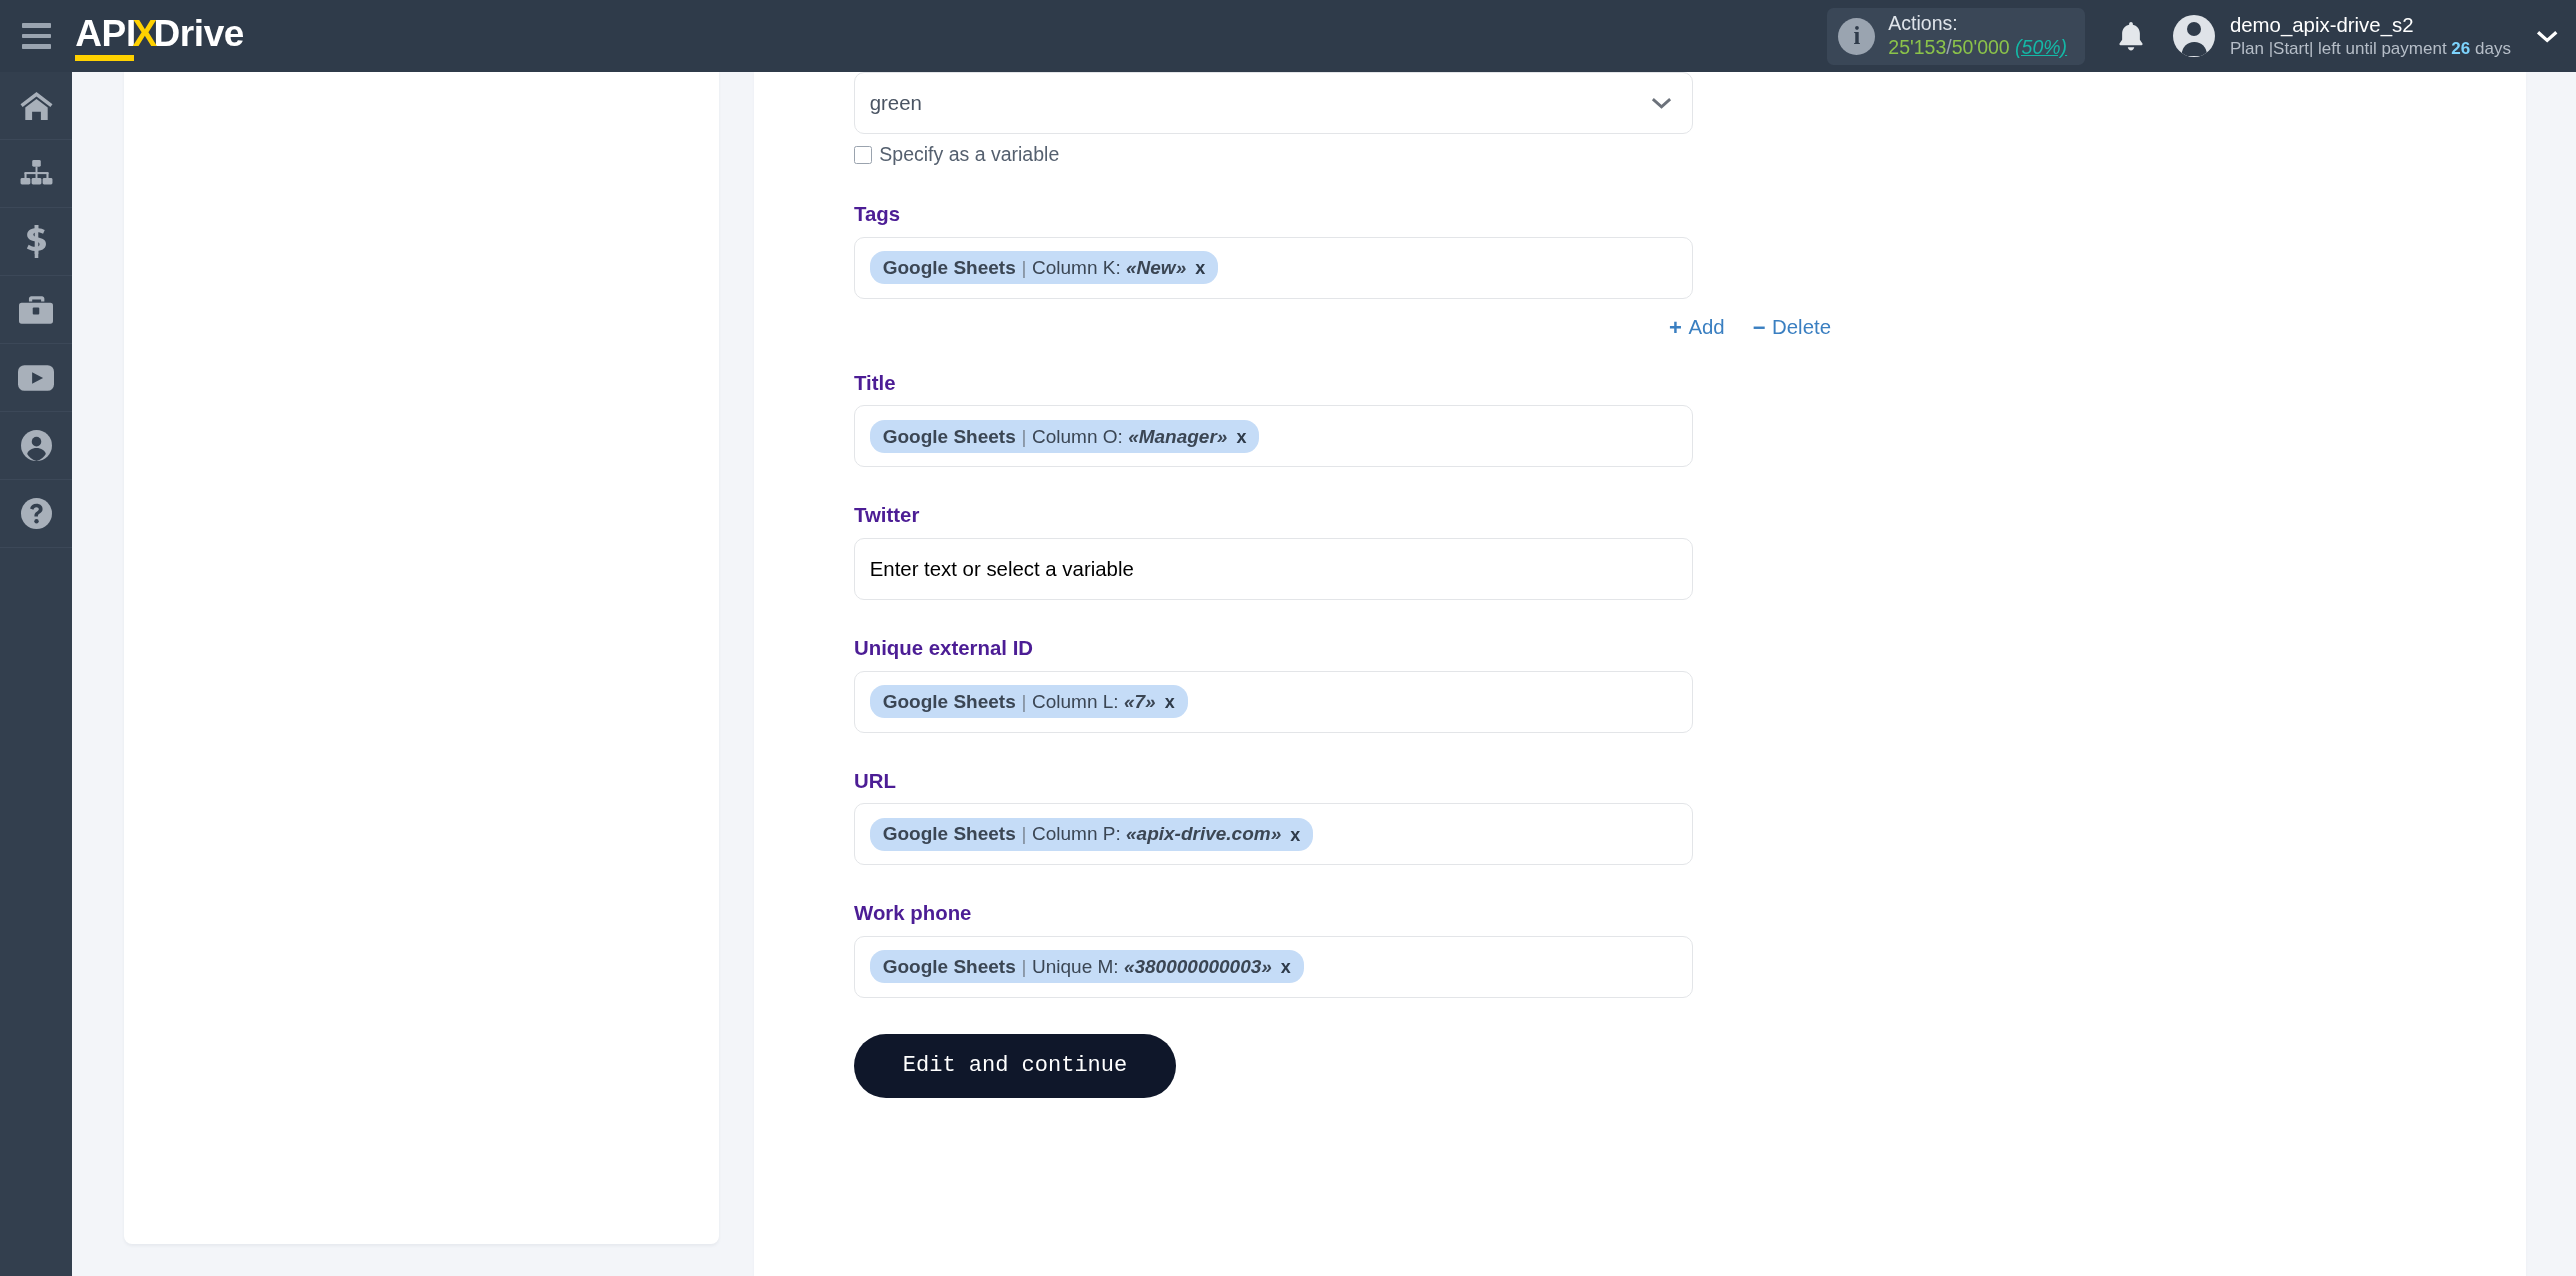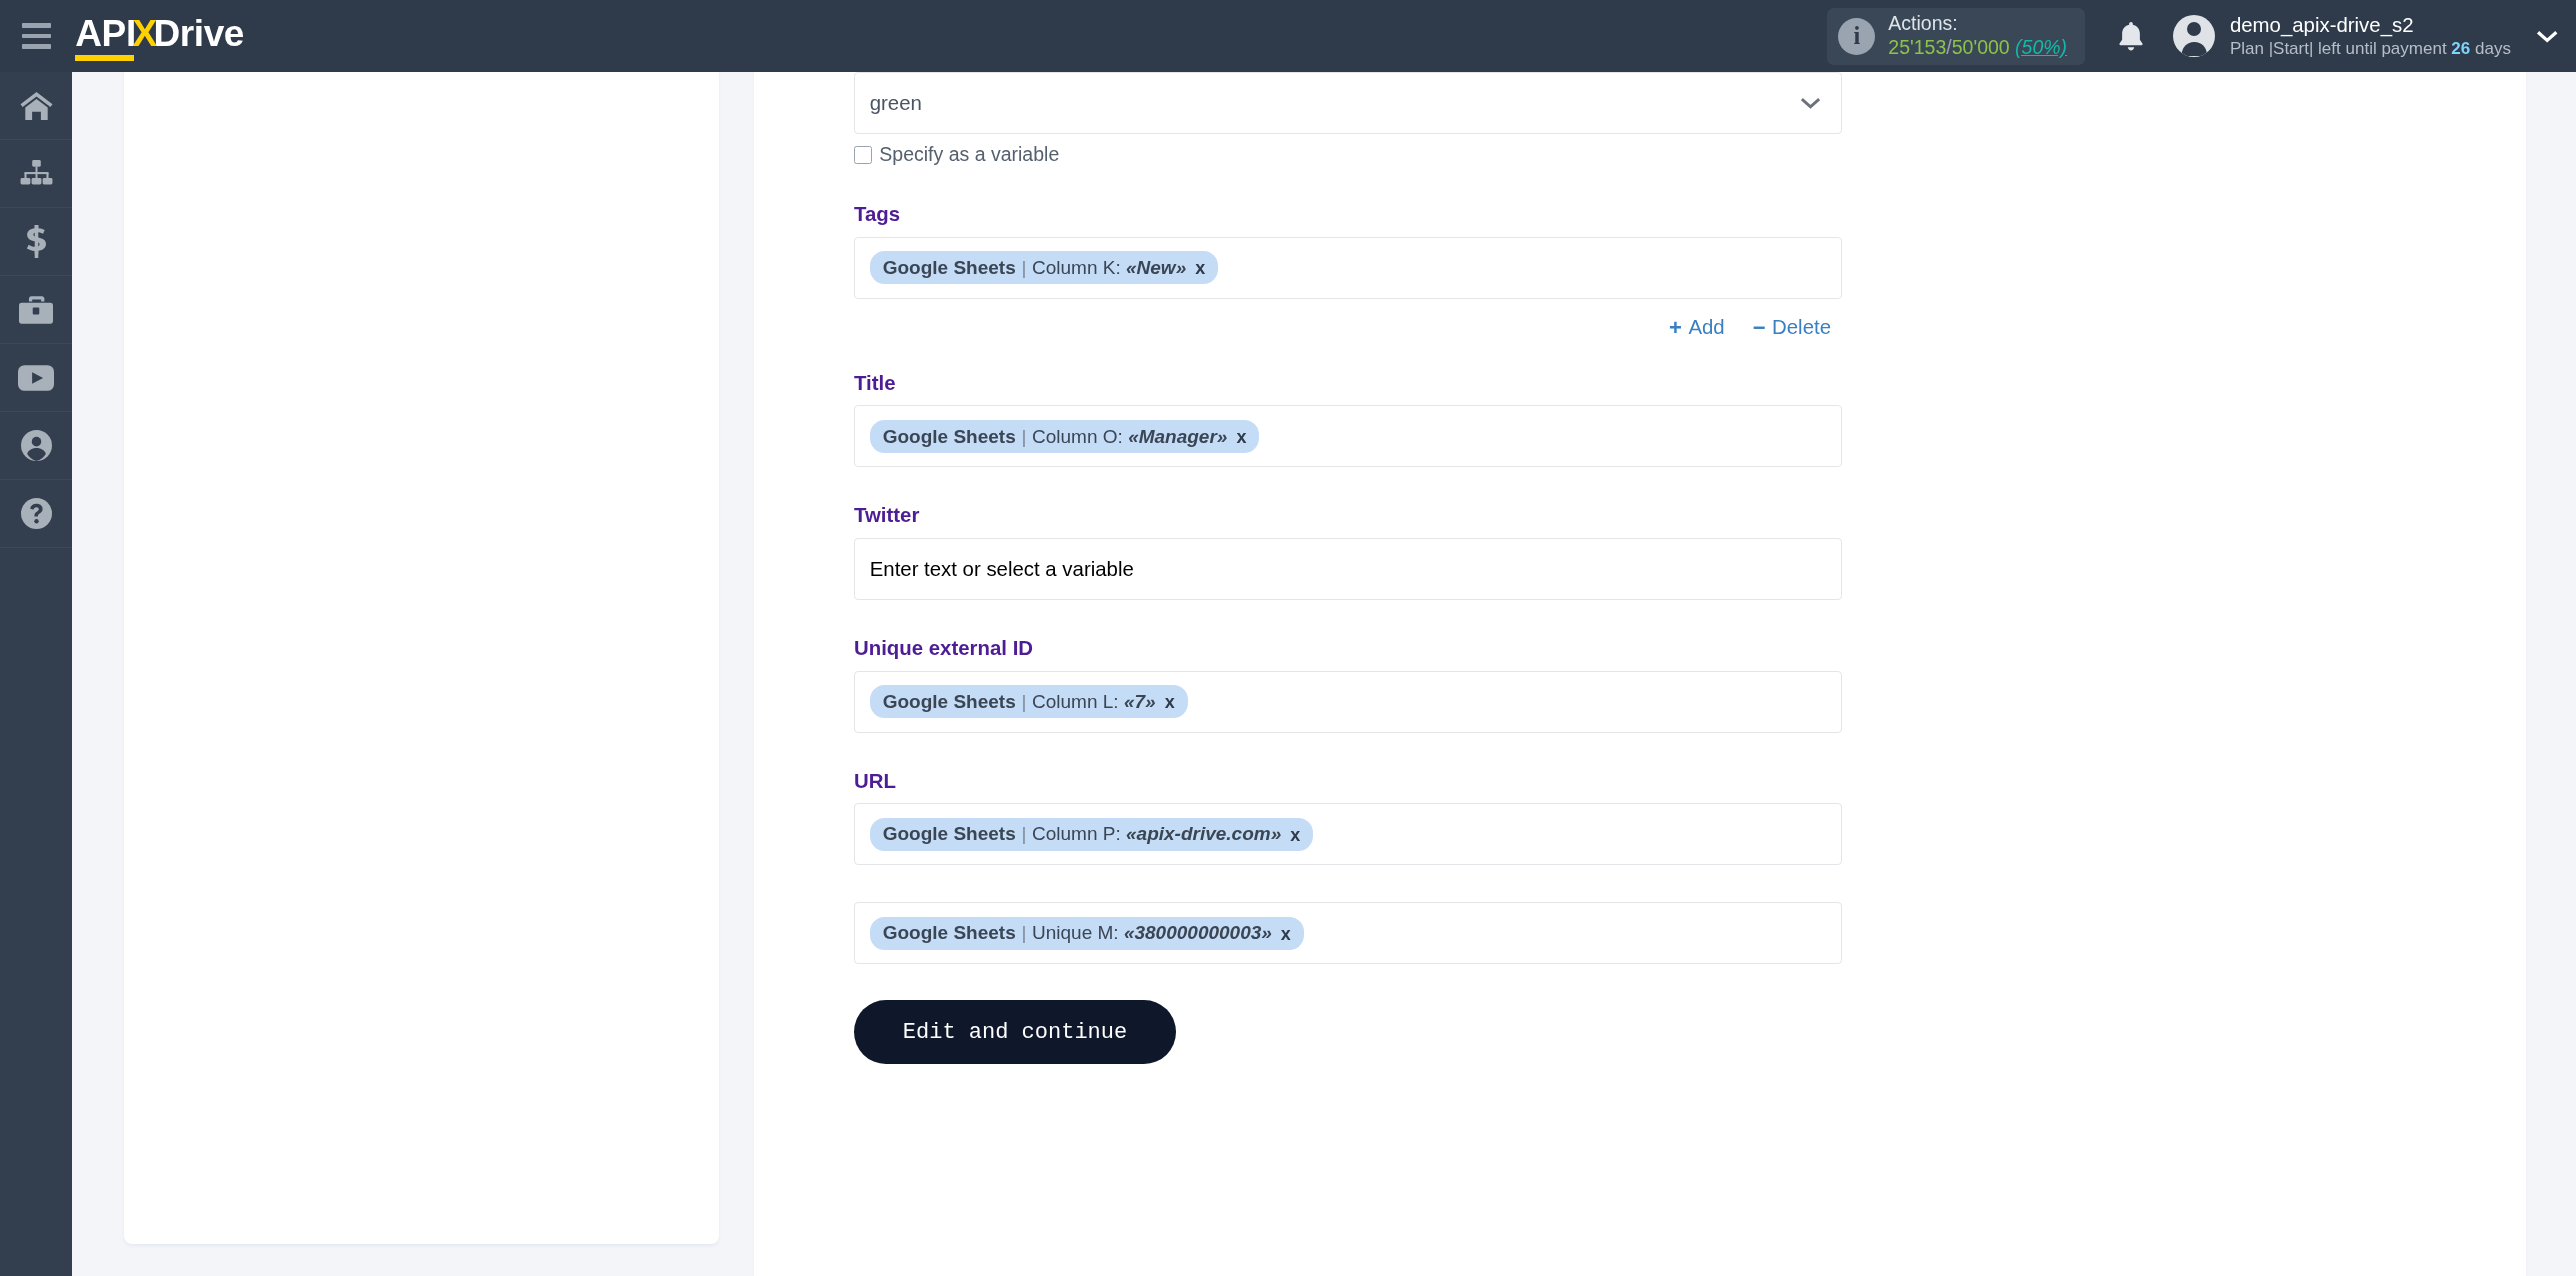--- a/index.html
+++ b/index.html
@@ -136,22 +136,22 @@
     position: absolute; left: 100px; top: 0px;
     width: 977px;
   }
 
   .field { margin-bottom: 0; }
   .field-label {
     font-size: 20.4px; font-weight: 700; color: #4c1d95;
     margin-bottom: 10.6px; display: block;
   }
   .control {
-    width: 988px; min-height: 62px;
-    border: 1.6px solid #e3e5e8; border-radius: 4px;
+    width: 839px; min-height: 62px;
+    border: 1.6px solid #e3e5e8; border-radius: 10px;
     background: #ffffff;
     display: flex; align-items: center;
     padding: 0 14.7px;
     position: relative;
   }
   .control.select { cursor: pointer; }
   .select-value { font-size: 20.4px; color: #4a5463; }
   .select-chevron {
     position: absolute; right: 19.5px; top: 50%;
     transform: translateY(-50%);
@@ -402,20 +402,21 @@
         <div class="control">
           <span class="chip">
             <span class="src">Google Sheets</span><span class="bar">|</span><span class="col">Column P:</span>&nbsp;<span class="val">«apix-drive.com»</span><span class="chip-x">x</span>
           </span>
         </div>
       </div>
 
       <div class="gap-lg"></div>
 
       <div class="field">
+        <label class="field-label">Work phone</label>
         <div class="control">
           <span class="chip">
             <span class="src">Google Sheets</span><span class="bar">|</span><span class="col">Unique M:</span>&nbsp;<span class="val">«380000000003»</span><span class="chip-x">x</span>
           </span>
         </div>
       </div>
 
       <button class="submit-btn">Edit and continue</button>
 
     </div>

